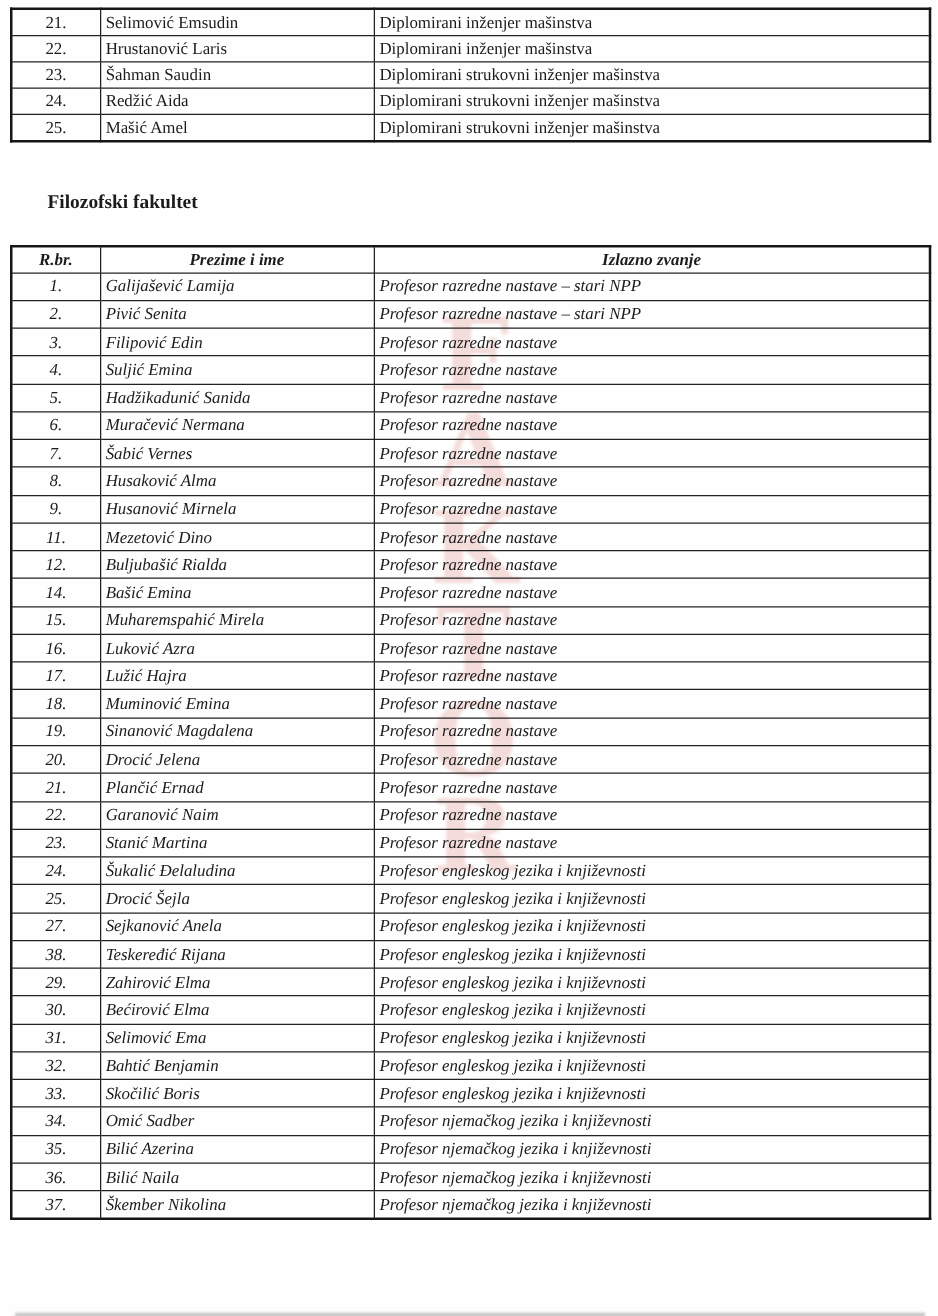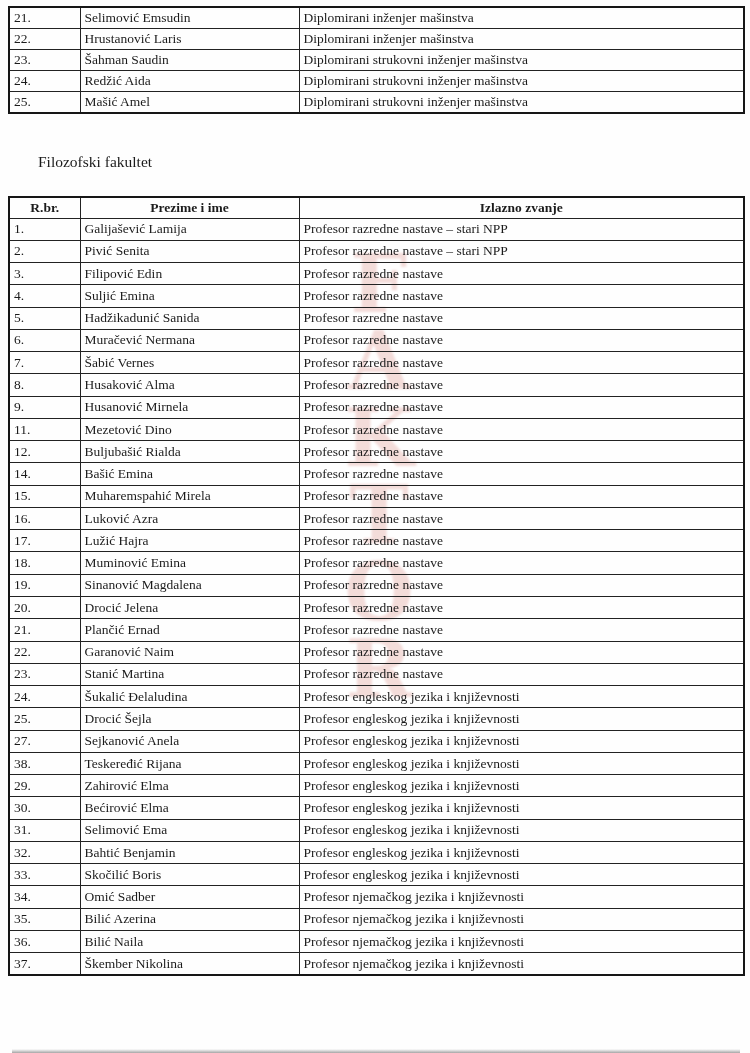--- a/index.html
+++ b/index.html
@@ -42,34 +42,34 @@
     border: 1px solid #222222;
     font-size: 13.5px;
     padding: 0 4px;
     overflow: hidden;
     white-space: nowrap;
     vertical-align: middle;
   }
   .t th { font-weight: bold; text-align: center; }
   .t1 { top: 6px; }
   .t1 tr { height: 21.2px; }
-  .t2 { top: 196px; }
+  .t2 { top: 196px; font-style: italic; }
   .t2 thead tr { height: 21px; }
   .t2 tbody tr { height: 22.28px; }
   col.col-num { width: 71px; }
   col.col-name { width: 219px; }
-  .c-num { }
+  .c-num { text-align: center; }
   .c-name, .c-title { padding-left: 9px; }
   .heading {
     position: absolute;
     left: 38px;
     top: 153px;
     margin: 0;
     font-size: 15.5px;
-    font-weight: normal;
+    font-weight: bold;
     z-index: 1;
   }
   .partial-row {
     position: absolute;
     left: 12px;
     right: 10px;
     bottom: 0;
     height: 4px;
     background: linear-gradient(to bottom, rgba(90,90,90,0) 0%, rgba(60,60,60,0.45) 100%);
     filter: blur(0.7px);

